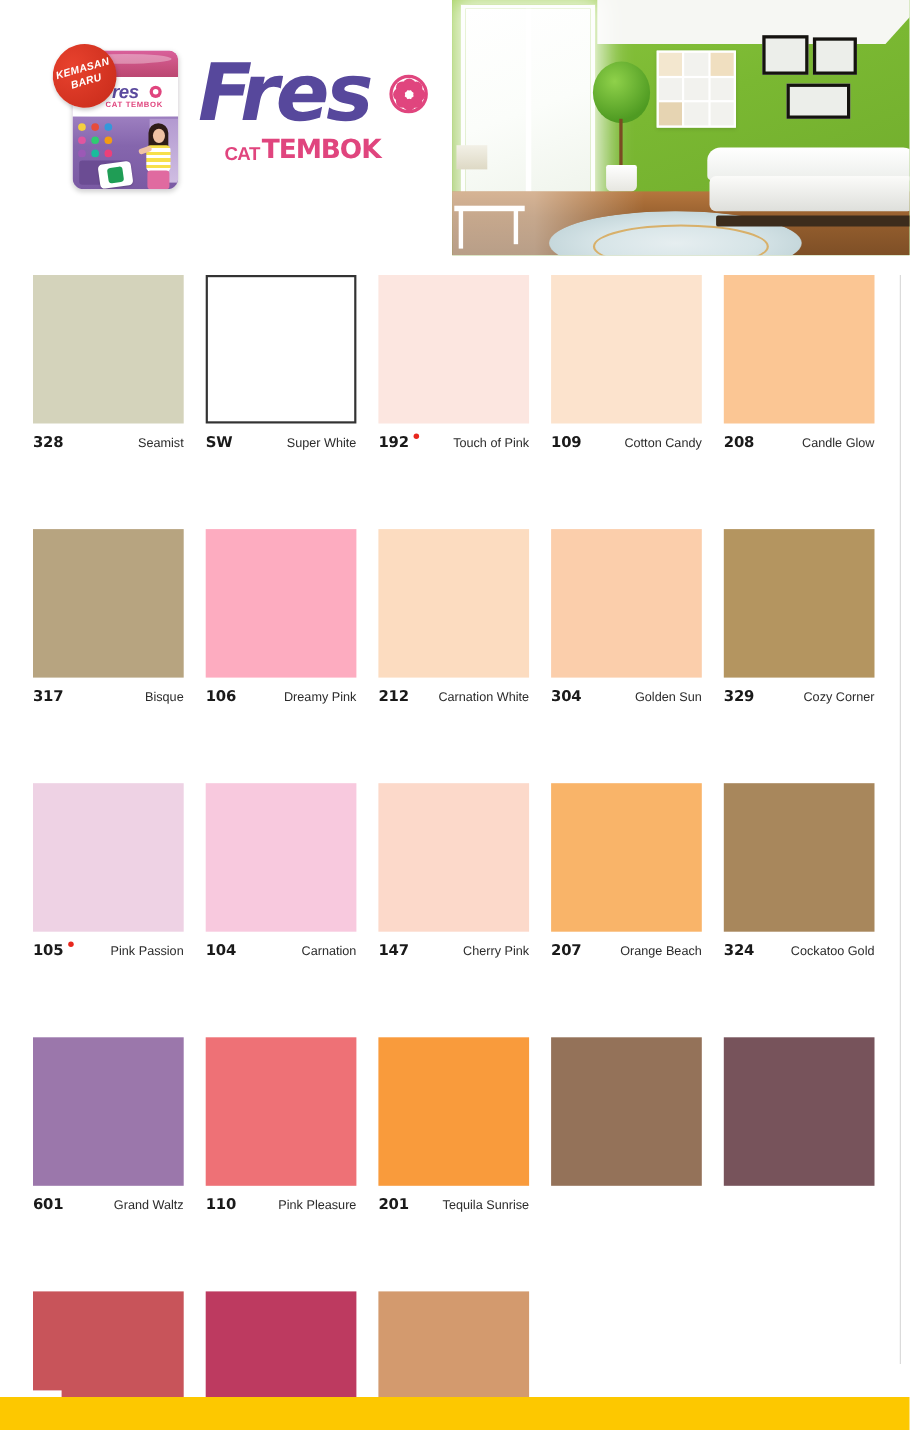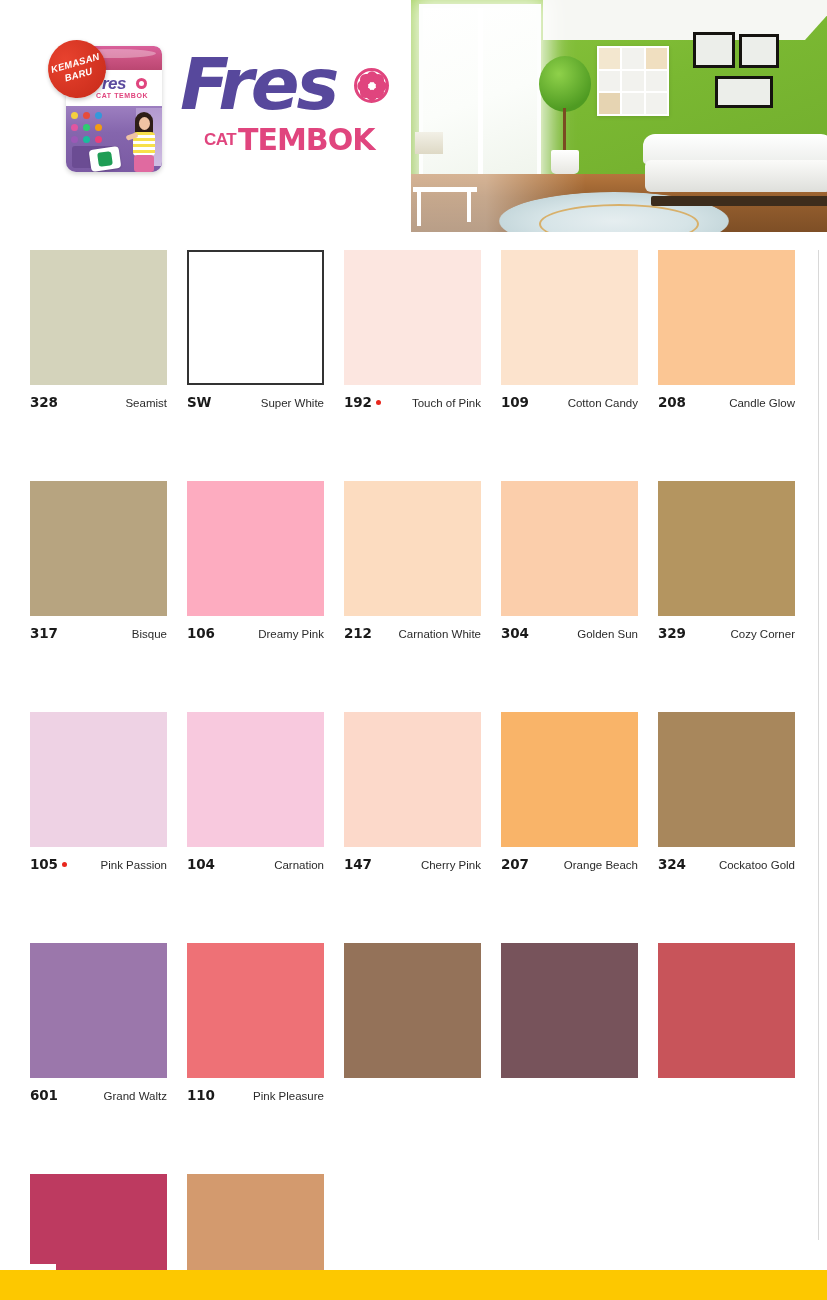--- a/index.html
+++ b/index.html
@@ -116,21 +116,21 @@
     background:#e0457e; border-radius:50% 50% 50% 0;
     transform-origin:0 0;
   }
   .logo-cat {
     position:absolute; left:24px; top:78px;
     font-size:17px; font-weight:bold; color:#e0457e; 
     letter-spacing:-.5px;
   }
   .logo-tembok {
     position:absolute; left:58px; top:70px;
-    font-size:30px; font-weight:bold; color:#e0457e;
+    font-size:24px; font-weight:bold; color:#e0457e;
     letter-spacing:-1px;
     font-family:"DejaVu Sans", sans-serif;
   }
 
   
   .room {
     position:absolute; left:411px; top:0; width:416px; height:232px;
     overflow:hidden;
     background:linear-gradient(160deg,#8cc63f 0%,#7ab832 45%,#6faa2c 100%);
   }
@@ -221,21 +221,21 @@
   .chip { width:137px; height:135px; }
   .chip.bordered { border:2px solid #333333; background:#ffffff; }
   .meta {
     display:flex; align-items:baseline; justify-content:space-between;
     margin-top:9px; height:16px; white-space:nowrap;
   }
   .code {
     font-size:13.5px; font-weight:bold; color:#1a1a1a;
     font-family:"DejaVu Sans", sans-serif; letter-spacing:-.2px;
   }
-  .code-wrap { display:flex; align-items:center; gap:4px; }
+  .code-wrap { display:flex; gap:4px; }
   .dot {
     width:5px; height:5px; border-radius:50%; background:#e8271d;
     display:inline-block;
   }
   .dot.hidden { visibility:hidden; width:0; }
   .cname {
     font-size:11.5px; color:#2b2b2b; font-weight:normal;
     font-family:"Liberation Sans", sans-serif;
   }
 
@@ -522,20 +522,30 @@
         <div class="chip" style="background: rgb(238, 113, 118);"></div>
         <div class="meta">
           <div class="code-wrap">
             <span class="code">110</span>
             <span class="dot hidden"></span>
           </div>
           <span class="cname">Pink Pleasure</span>
         </div>
       </div>
       <div class="cell">
+        <div class="chip" style="background: rgb(249, 155, 60);"></div>
+        <div class="meta">
+          <div class="code-wrap">
+            <span class="code">201</span>
+            <span class="dot hidden"></span>
+          </div>
+          <span class="cname">Tequila Sunrise</span>
+        </div>
+      </div>
+      <div class="cell">
         <div class="chip" style="background: rgb(148, 114, 89);"></div>
       </div>
       <div class="cell">
         <div class="chip" style="background: rgb(119, 83, 91);"></div>
       </div>
       <div class="cell">
         <div class="chip" style="background: rgb(200, 84, 90);"></div>
       </div>
       <div class="cell">
         <div class="chip" style="background: rgb(189, 58, 96);"></div>

